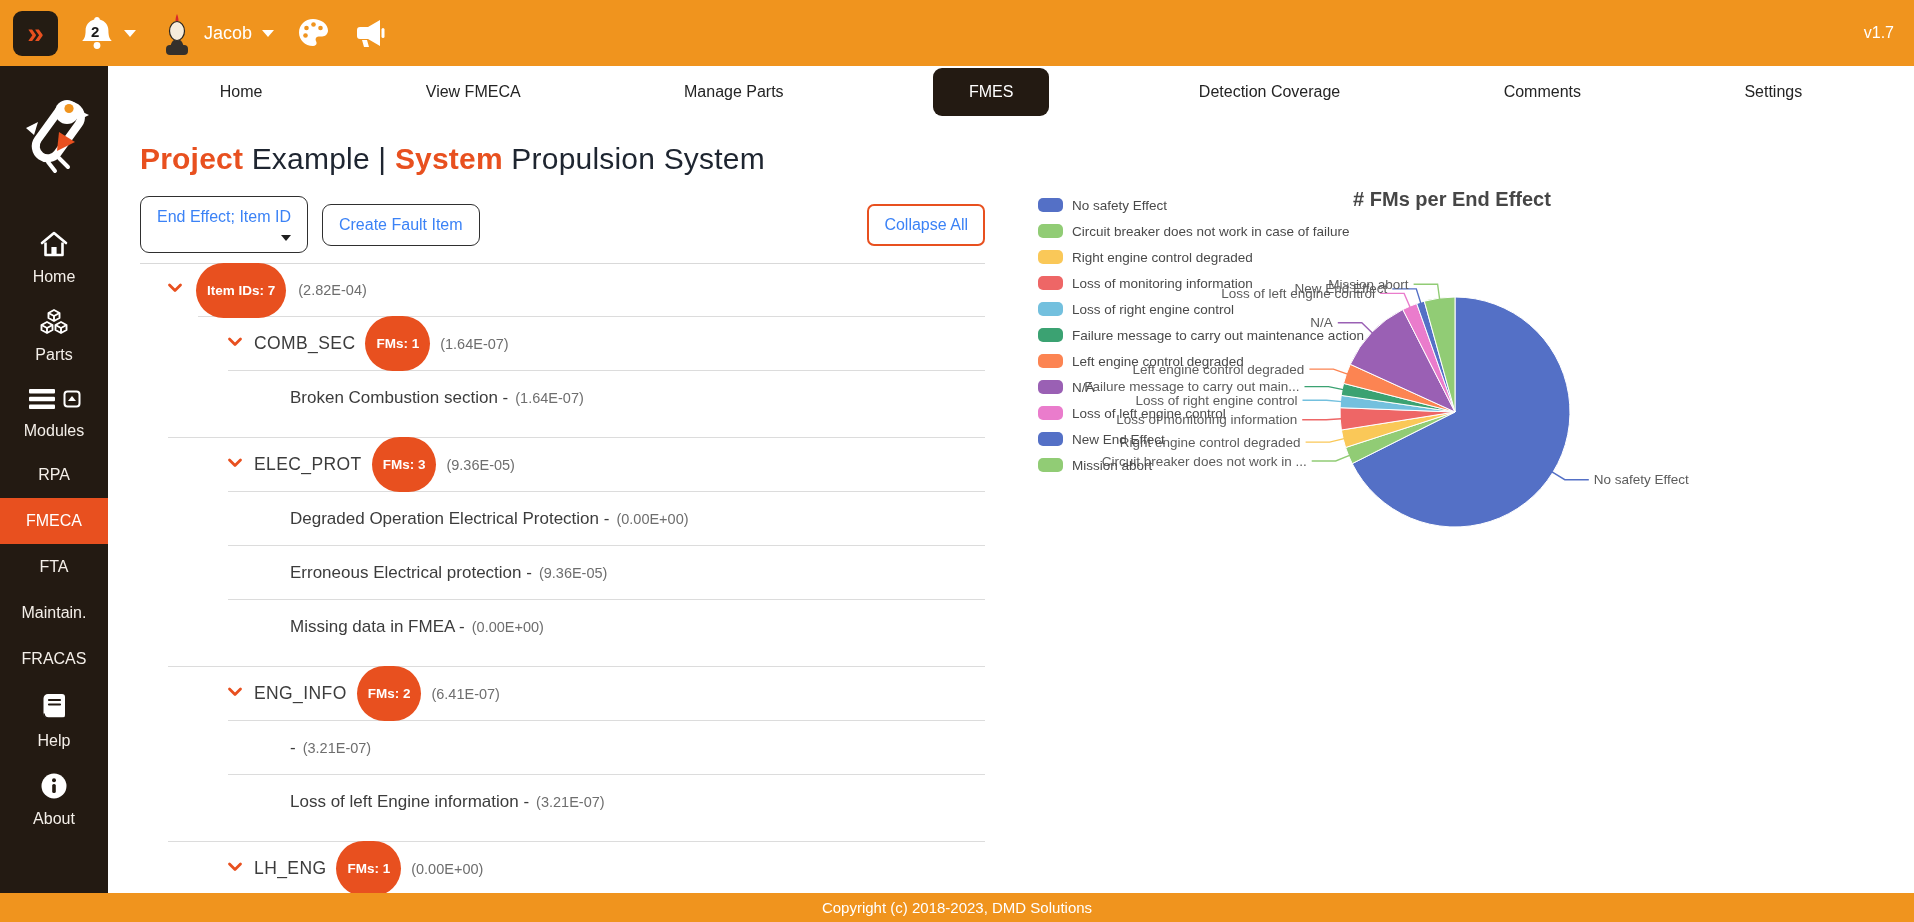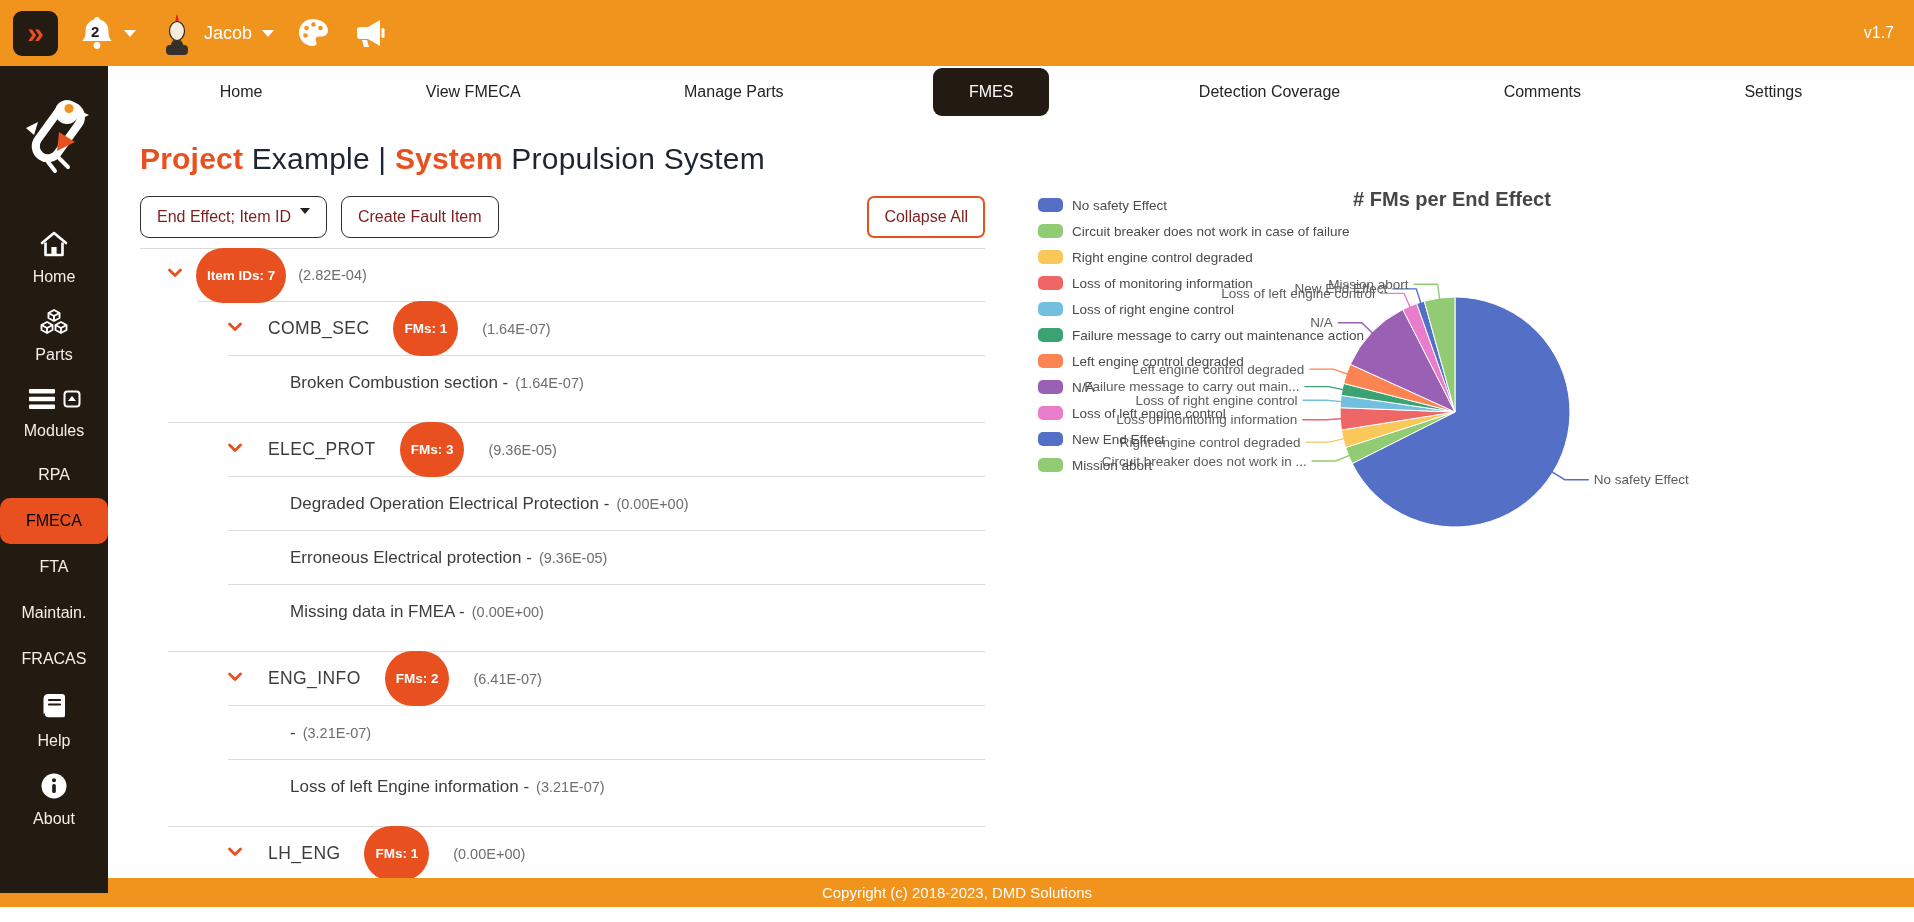--- a/index.html
+++ b/index.html
@@ -28,44 +28,44 @@
   .tb-version{margin-left:auto;font-size:16px;color:#fff;}
 
   
   .sidebar{position:absolute;top:66px;left:0;width:108px;bottom:29px;background:var(--side);
     display:flex;flex-direction:column;align-items:center;z-index:4;}
   .logo{margin-top:26px;width:84px;height:88px;}
   .side-nav{margin-top:40px;width:100%;display:flex;flex-direction:column;align-items:center;}
   .side-item{width:100%;padding:10px 0 12px;display:flex;flex-direction:column;align-items:center;
     color:#F4EFE9;font-size:16px;cursor:pointer;}
   .side-item .iconrow{display:flex;align-items:center;gap:6px;margin-bottom:6px;}
-  .side-item.active{background:var(--accent);color:#000000;padding:14px 0;border-radius:10px;}
+  .side-item.active{background:var(--accent);color:#ffffff;padding:14px 0;}
   .side-item.textonly{padding:14px 0;}
 
   
   .main{position:absolute;top:66px;left:108px;right:0;bottom:29px;background:#fff;overflow:hidden;}
   .tabs{height:52px;display:flex;align-items:center;justify-content:space-around;padding:0 30px;}
   .tab{font-size:16px;color:#242424;cursor:pointer;padding:8px 14px;white-space:nowrap;}
   .tab.active{background:#231A12;color:#fff;border-radius:9px;padding:15px 36px;}
 
   .page-title{margin:24px 0 0 32px;font-size:30px;color:#1E2530;font-weight:500;letter-spacing:.2px;}
   .page-title .hl{color:var(--accent);font-weight:800;}
 
   .toolbar{margin:20px 0 0 32px;width:845px;display:flex;align-items:center;gap:14px;}
   .btn{background:#fff;border:1px solid #2F2F2F;border-radius:9px;padding:11px 16px;
-    font-size:16px;color:#7f1d1d;font-family:inherit;cursor:pointer;display:flex;align-items:flex-start;gap:9px;}
+    font-size:16px;color:#3b82f6;font-family:inherit;cursor:pointer;display:flex;align-items:flex-end;gap:9px;flex-direction:column;}
   .btn .dcaret{width:0;height:0;border-left:5px solid transparent;border-right:5px solid transparent;
     border-top:6px solid #1f1f1f;}
   .btn.collapse{margin-left:auto;border:2px solid var(--accent);border-radius:7px;padding:10px 15px;}
 
   .tree-top-divider{margin:10px 0 0 32px;width:845px;border-top:1px solid #D9D9D9;}
   .tree{margin-left:32px;width:845px;}
   .t-row{display:flex;align-items:center;height:53px;cursor:pointer;}
   .t-row.root{height:52px;padding-left:26px;gap:12px;}
-  .t-row.group{padding-left:86px;gap:24px;}
+  .t-row.group{padding-left:86px;gap:10px;}
   .t-row.child{padding-left:150px;}
   .badge{background:var(--accent);color:#fff;font-weight:700;font-size:13.5px;
     border-radius:999px;padding:20px 11px;white-space:nowrap;}
   .g-name{font-size:17.5px;color:#3C3C3C;letter-spacing:.4px;}
   .t-val{font-size:14.5px;color:#6E6E6E;}
   .c-label{font-size:17px;color:#3C3C3C;margin-right:7px;}
   .sep{border-top:1px solid #DCDCDC;}
   .sep.root{margin-left:58px;}
   .sep.mid{margin-left:88px;}
   .sep.wide{margin-left:28px;margin-top:13px;}
@@ -75,21 +75,21 @@
   .chart-panel{position:absolute;left:922px;top:84px;width:884px;height:566px;}
   .chart-title{position:absolute;left:422px;top:38px;transform:translateX(-50%);
     font-size:20px;font-weight:800;color:#464646;white-space:nowrap;z-index:2;}
   .legend{position:absolute;left:8px;top:42px;z-index:2;}
   .legend-item{display:flex;align-items:center;height:26px;cursor:pointer;}
   .legend-swatch{width:25px;height:14px;border-radius:5px;flex:0 0 auto;}
   .legend-label{margin-left:9px;font-size:13.5px;color:#4A4A4A;white-space:nowrap;}
   .pie-svg{position:absolute;left:0;top:0;z-index:1;}
 
   
-  .footer{position:absolute;left:0;right:0;bottom:15px;height:29px;background:var(--orange);
+  .footer{position:absolute;left:0;right:0;bottom:0;height:29px;background:var(--orange);
     color:#fff;font-size:15px;display:flex;align-items:center;justify-content:center;}
 </style>
 </head>
 <body>
 
 <div id="page">
 
   <div class="topbar">
     <button class="tb-toggle">»</button>
 

